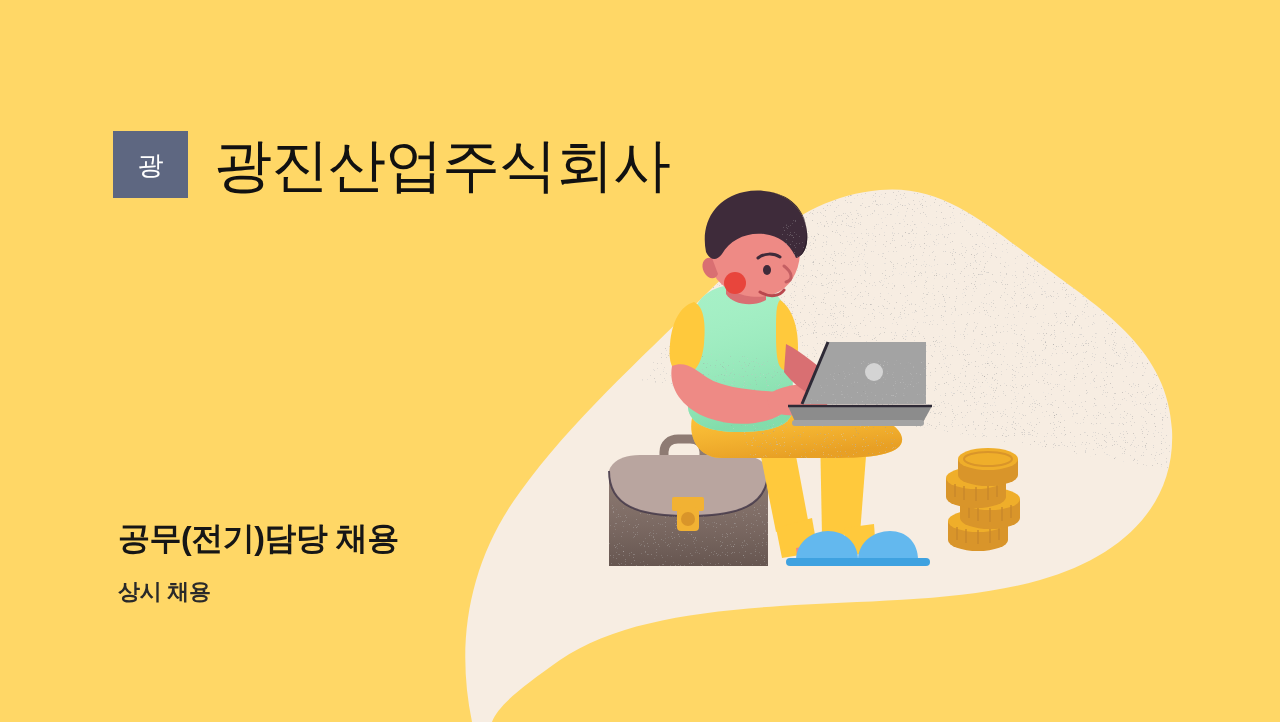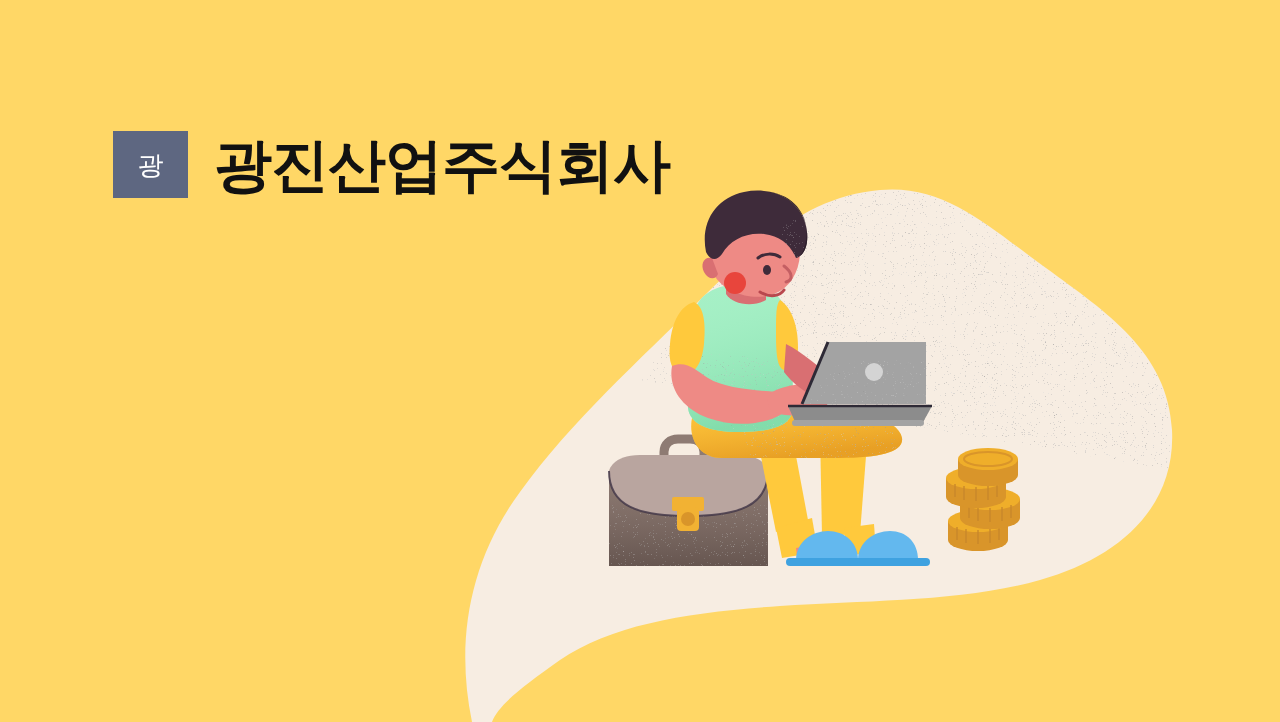--- a/index.html
+++ b/index.html
@@ -51,21 +51,21 @@
   .logo-badge-text {
     color: #ffffff;
     font-size: 26px;
     font-weight: 400;
     line-height: 1;
     letter-spacing: 0;
   }
 
   .company-name {
     font-size: 58px;
-    font-weight: 700;
+    font-weight: 400;
     color: #111111;
     line-height: 1;
     white-space: nowrap;
     letter-spacing: -1px;
   }
 
   
   .footer-block {
     position: absolute;
     left: 118px;
@@ -314,14 +314,18 @@
     </g>
   </svg>
 
   <div class="header-row">
     <div class="logo-badge">
       <span class="logo-badge-text">광</span>
     </div>
     <div class="company-name">광진산업주식회사</div>
   </div>
 
+  <div class="footer-block">
+    <div class="job-title">공무(전기)담당 채용</div>
+    <div class="job-type">상시 채용</div>
+  </div>
 
 </div>
 
 </body></html>

